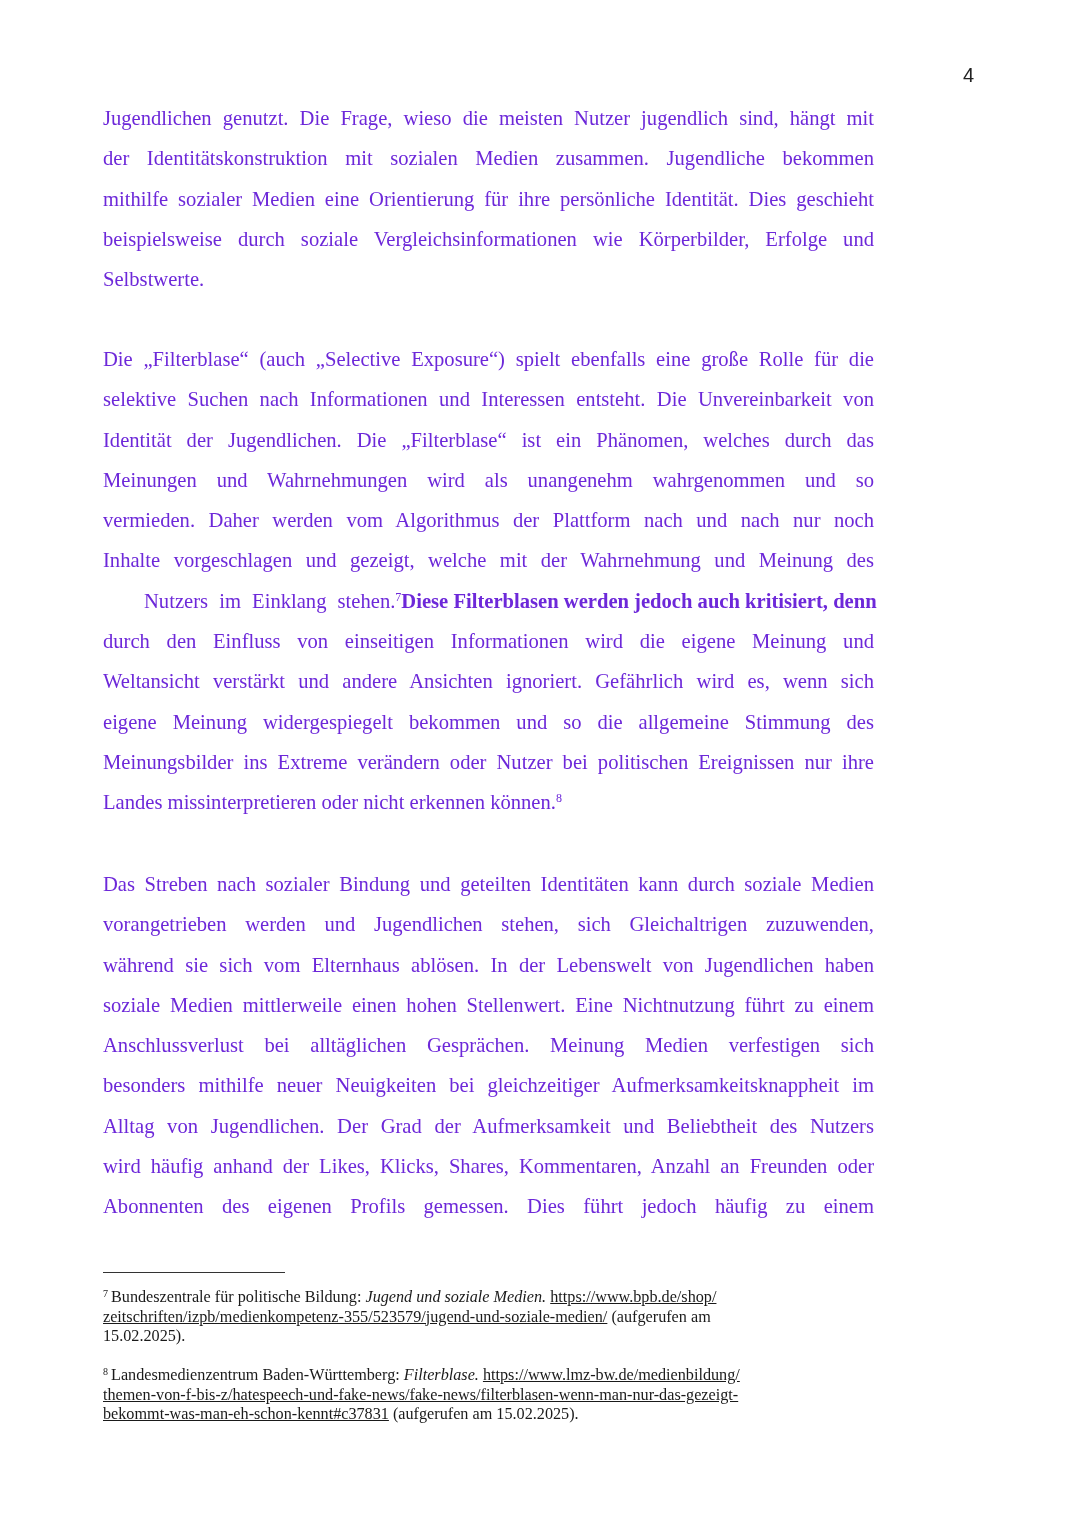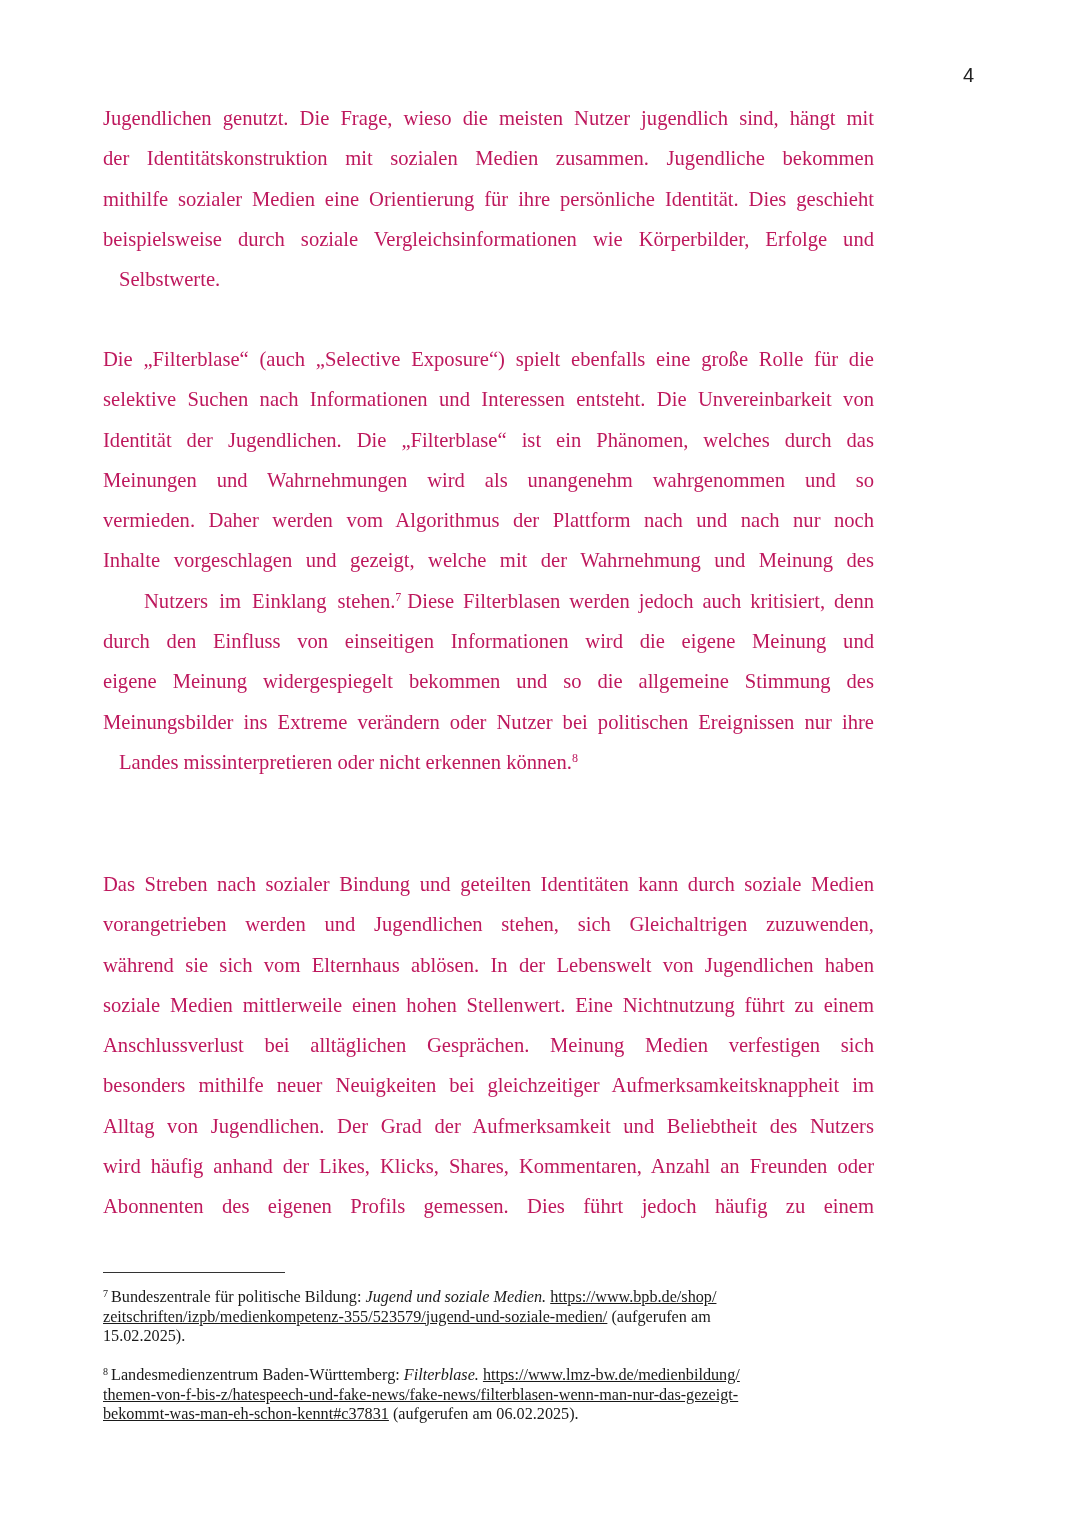--- a/index.html
+++ b/index.html
@@ -4,27 +4,27 @@
 <style>
   html, body { margin: 0; padding: 0; background: #ffffff; }
   body { width: 1080px; height: 1527px; position: relative; overflow: hidden; }
   .page { position: absolute; left: 0; top: 0; width: 1080px; height: 1527px; background: #fff; }
   .page-number {
     position: absolute; left: 963px; top: 64px;
     font-family: "Liberation Sans", sans-serif; font-size: 20px; color: #222;
   }
   .body-text {
     position: absolute; left: 103px; width: 771px;
-    font-family: "Liberation Serif", serif; font-size: 20.6px; color: #be185d;
+    font-family: "Liberation Serif", serif; font-size: 20.6px; color: #6d28d9;
   }
   .line {
     height: 40.3px; line-height: 40.3px;
     text-align: justify; text-align-last: justify; white-space: nowrap;
   }
-  .line.last { text-align-last: left; margin-left: 16px; }
+  .line.last { text-align-last: left; }
   .line .fill { display: inline-block; width: 100%; text-align: justify; text-align-last: justify; }
   .line.last .fill { text-align-last: left; }
   sup.fn { font-size: 12px; vertical-align: 7px; line-height: 0; }
   .p1 { top: 98px; }
   .p2 { top: 339px; }
   .p3 { top: 864px; }
   .footnote-rule {
     position: absolute; left: 103px; top: 1272px; width: 182px; height: 1px; background: #333;
   }
   .footnote {
@@ -54,23 +54,24 @@
 
   <div class="body-text p2">
     <div class="line"><span class="fill">Die „Filterblase“ (auch „Selective Exposure“) spielt ebenfalls eine große Rolle für die</span></div>
     <div class="line"><span class="fill">selektive Suchen nach Informationen und Interessen entsteht. Die Unvereinbarkeit von</span></div>
     <div class="line"><span class="fill">Identität der Jugendlichen. Die „Filterblase“ ist ein Phänomen, welches durch das</span></div>
     <div class="line"><span class="fill">Meinungen und Wahrnehmungen wird als unangenehm wahrgenommen und so</span></div>
     <div class="line"><span class="fill">vermieden. Daher werden vom Algorithmus der Plattform nach und nach nur noch</span></div>
     <div class="line"><span class="fill">Inhalte vorgeschlagen und gezeigt, welche mit der Wahrnehmung und Meinung des</span></div>
     <div class="line" style="display:flex; justify-content:space-between; text-align-last:auto;">
       <span style="word-spacing:6px;margin-left:41px;"><span>Nutzers im Einklang stehen.</span><sup class="fn">7</sup></span>
-      <span style="flex:1; margin-left:6px; text-align:justify; text-align-last:justify; display:inline-block;">Diese Filterblasen werden jedoch auch kritisiert, denn</span>
+      <span style="flex:1; text-align:justify; text-align-last:justify; display:inline-block;font-weight:bold;">Diese Filterblasen werden jedoch auch kritisiert, denn</span>
     </div>
     <div class="line"><span class="fill">durch den Einfluss von einseitigen Informationen wird die eigene Meinung und</span></div>
+    <div class="line"><span class="fill">Weltansicht verstärkt und andere Ansichten ignoriert. Gefährlich wird es, wenn sich</span></div>
     <div class="line"><span class="fill">eigene Meinung widergespiegelt bekommen und so die allgemeine Stimmung des</span></div>
     <div class="line"><span class="fill">Meinungsbilder ins Extreme verändern oder Nutzer bei politischen Ereignissen nur ihre</span></div>
     <div class="line last"><span>Landes missinterpretieren oder nicht erkennen können.</span><sup class="fn">8</sup></div>
   </div>
 
   <div class="body-text p3">
     <div class="line"><span class="fill">Das Streben nach sozialer Bindung und geteilten Identitäten kann durch soziale Medien</span></div>
     <div class="line"><span class="fill">vorangetrieben werden und Jugendlichen stehen, sich Gleichaltrigen zuzuwenden,</span></div>
     <div class="line"><span class="fill">während sie sich vom Elternhaus ablösen. In der Lebenswelt von Jugendlichen haben</span></div>
     <div class="line"><span class="fill">soziale Medien mittlerweile einen hohen Stellenwert. Eine Nichtnutzung führt zu einem</span></div>
@@ -102,17 +103,17 @@
     <div>
       <sup>8</sup><span>Landesmedienzentrum Baden-Württemberg:</span>
       <i>Filterblase.</i>
       <a>https://www.lmz-bw.de/medienbildung/</a>
     </div>
     <div>
       <a>themen-von-f-bis-z/hatespeech-und-fake-news/fake-news/filterblasen-wenn-man-nur-das-gezeigt-</a>
     </div>
     <div>
       <a>bekommt-was-man-eh-schon-kennt#c37831</a>
-      <span>(aufgerufen am 06.02.2025).</span>
+      <span>(aufgerufen am 15.02.2025).</span>
     </div>
   </div>
 
 </div>
 
 </body></html>

